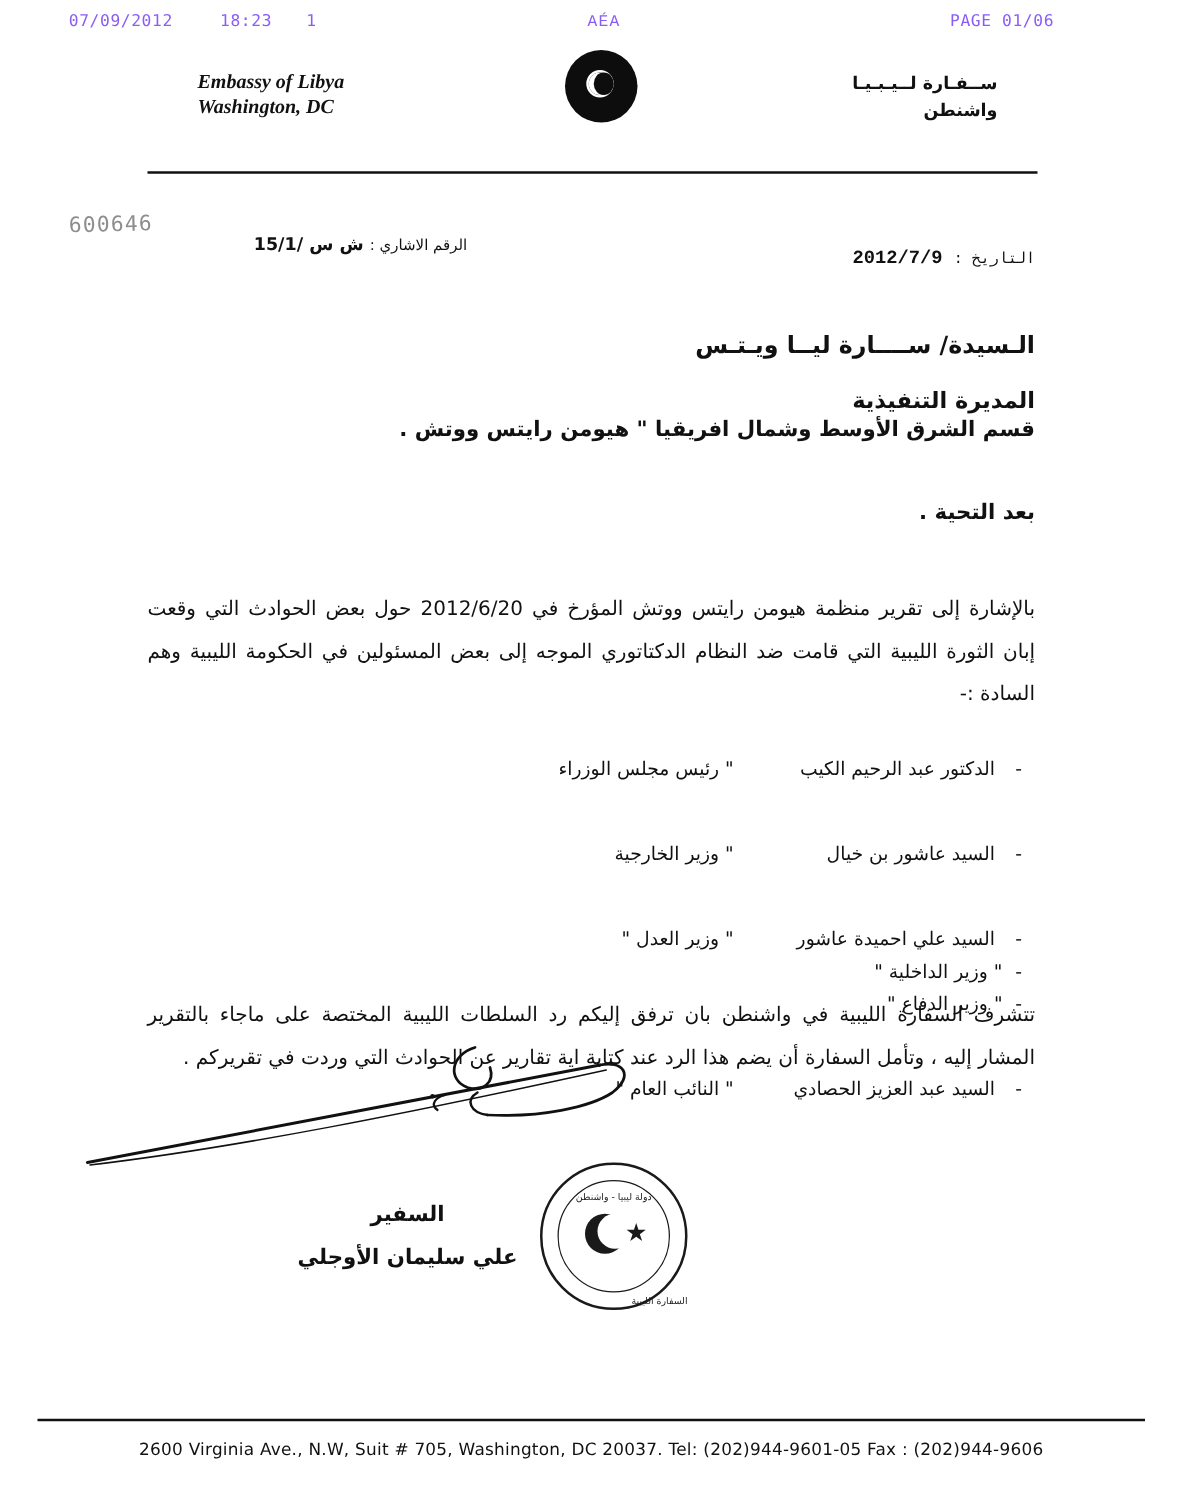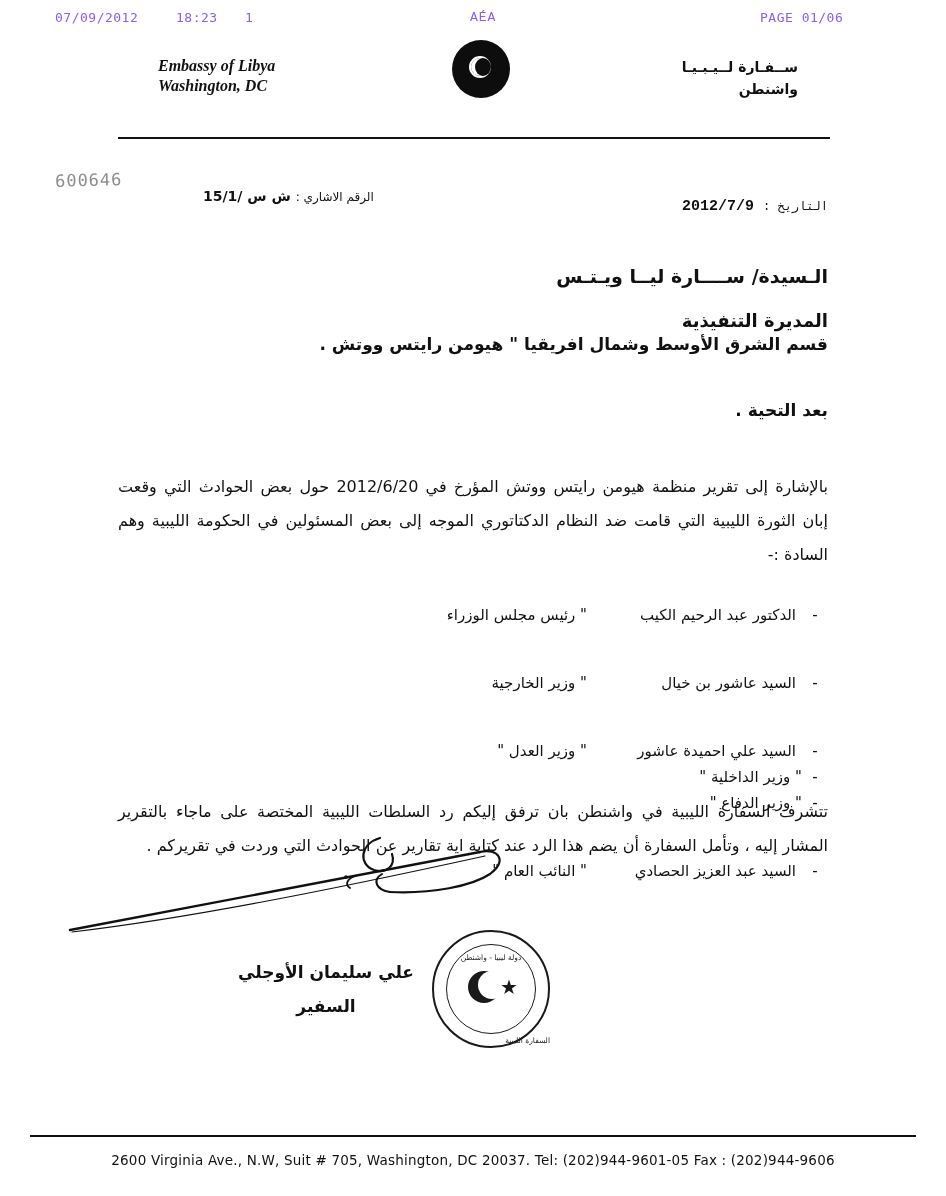--- a/index.html
+++ b/index.html
@@ -392,22 +392,22 @@
   <path d="M10 100 C 120 80, 260 52, 420 22" stroke="#111" stroke-width="2.4" fill="none" stroke-linecap="round"></path>
   <path d="M12 102 C 130 88, 270 60, 425 26" stroke="#111" stroke-width="1.2" fill="none" stroke-linecap="round"></path>
   <path d="M420 22 C 438 18, 448 30, 430 44 C 412 56, 372 64, 330 62" stroke="#111" stroke-width="2.2" fill="none" stroke-linecap="round"></path>
   <path d="M330 62 C 316 60, 312 50, 322 44" stroke="#111" stroke-width="2" fill="none" stroke-linecap="round"></path>
   <path d="M320 8 C 300 14, 298 34, 314 40 C 326 44, 336 36, 332 24" stroke="#111" stroke-width="2.2" fill="none" stroke-linecap="round"></path>
   <path d="M296 46 C 288 48, 284 54, 290 58" stroke="#111" stroke-width="1.8" fill="none" stroke-linecap="round"></path>
   <circle cx="286" cy="47" r="1.8" fill="#111"></circle>
 </svg>
 
 <div class="sig-name">
+  <div>السفير</div>
   <div>علي سليمان الأوجلي</div>
-  <div>السفير</div>
 </div>
 
 <div class="seal">
   <div class="ring-out"></div>
   <div class="ring-in"></div>
   <div class="seal-text">
     <div class="st-top">دولة ليبيا - واشنطن</div>
     <div class="st-bot">السفارة الليبية</div>
   </div>
   <div class="seal-emblem">

